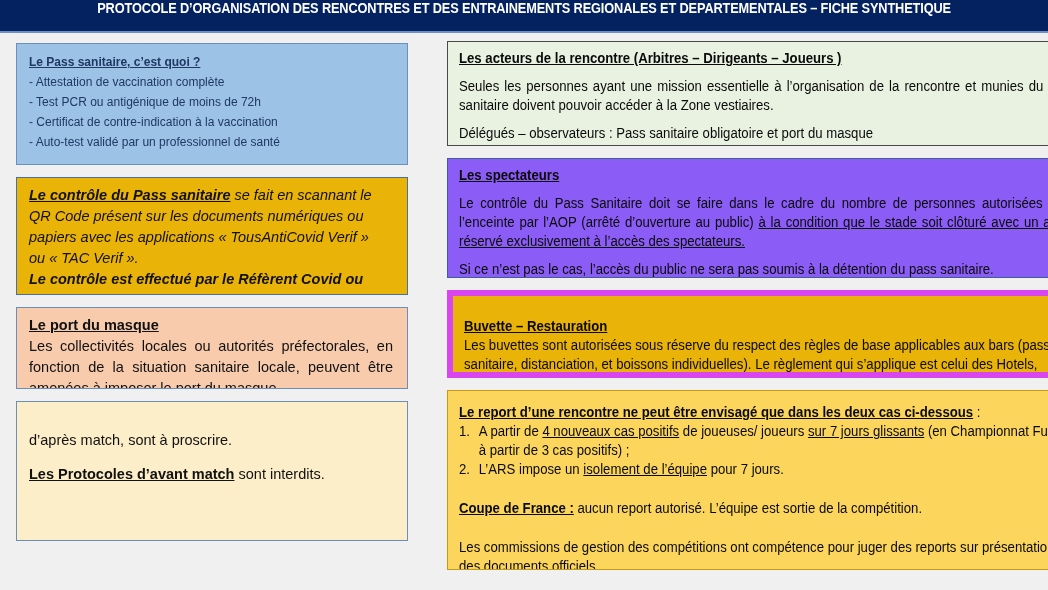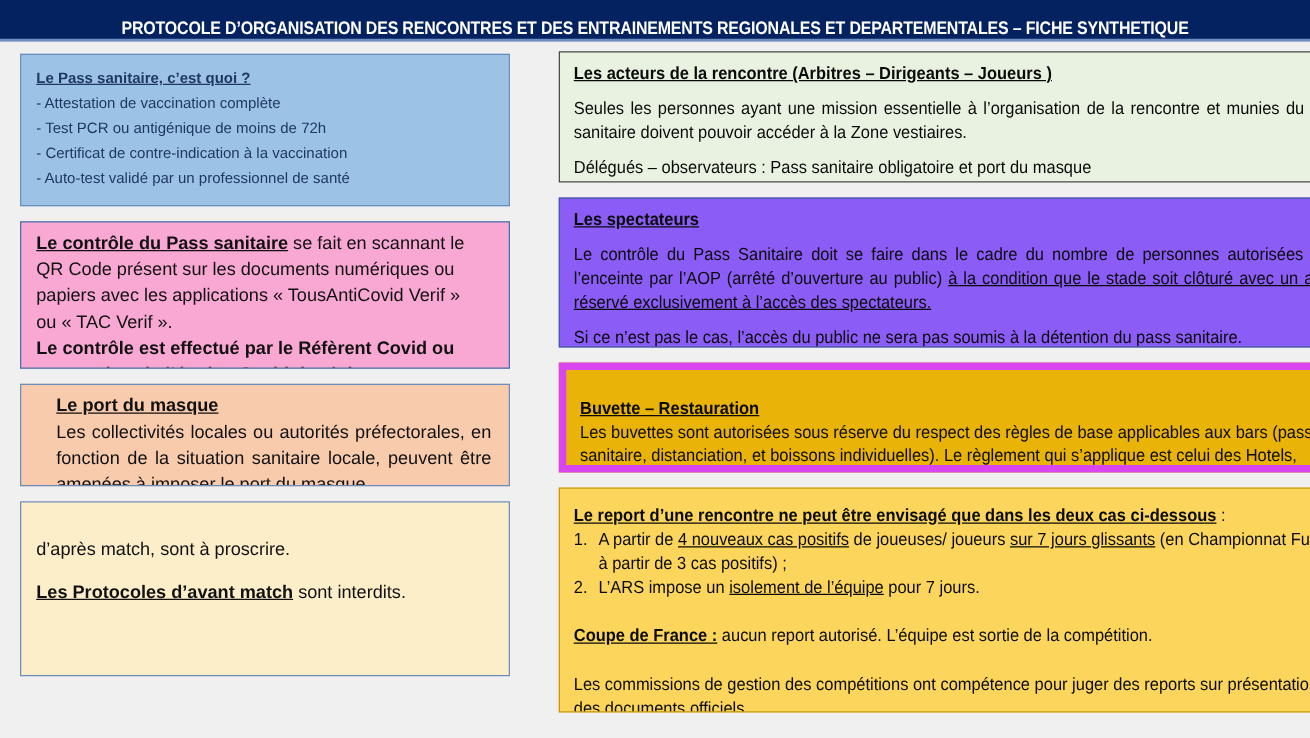--- a/index.html
+++ b/index.html
@@ -14,21 +14,21 @@
     overflow: hidden;
   }
 
   
   .banner {
     width: 1048px;
     height: 33px;
     background: #042260;
     border-bottom: 2px solid #6e8fc4;
     display: flex;
-    align-items: flex-end;
+    align-items: flex-start;
     justify-content: center;
     box-sizing: border-box;
   }
   .banner-title {
     color: #ffffff;
     font-family: "Liberation Sans Narrow", "Liberation Sans", sans-serif;
     font-size: 14.5px;
     font-weight: bold;
     letter-spacing: -0.15px;
     transform: scaleX(0.88);
@@ -62,29 +62,30 @@
   }
 
   
   .box-pass {
     background: #9cc3e5;
     border: 1px solid #6c8ebf;
     padding: 8px 10px 8px 12px;
     height: 122px;
   }
   .box-controle {
-    background: #f9a8d4;
+    background: #eab308;
     border: 1px solid #4472a8;
     padding: 7px 22px 8px 12px;
     height: 118px;
+    font-style: italic;
   }
   .box-masque {
     background: #f8cbad;
     border: 1px solid #6c8ebf;
-    padding: 7px 14px 8px 28px;
+    padding: 7px 14px 8px 12px;
     height: 82px;
   }
   .box-animations {
     background: #fdeeca;
     border: 1px solid #6c8ebf;
     padding: 28px 10px 10px 12px;
     height: 140px;
   }
 
   

